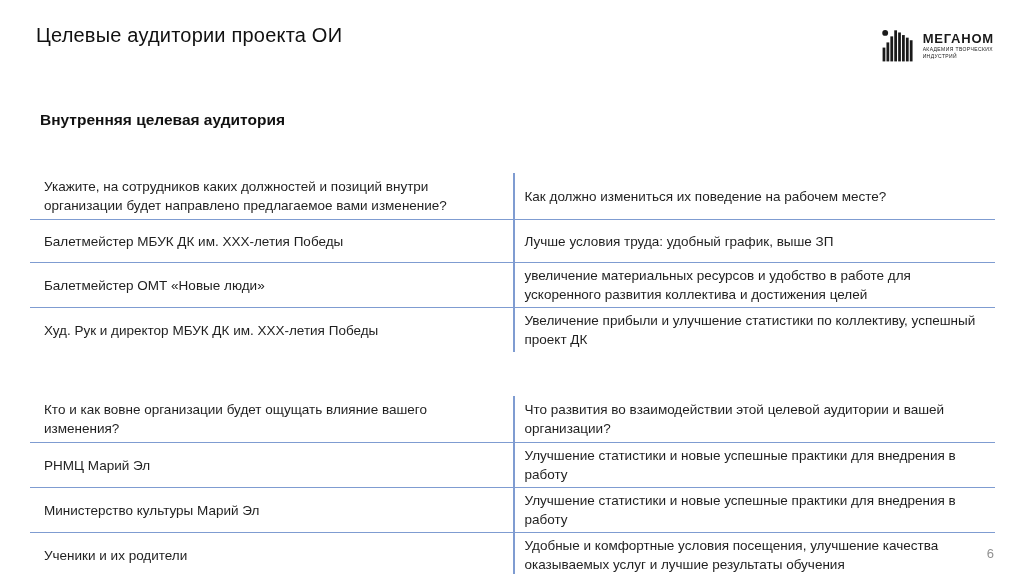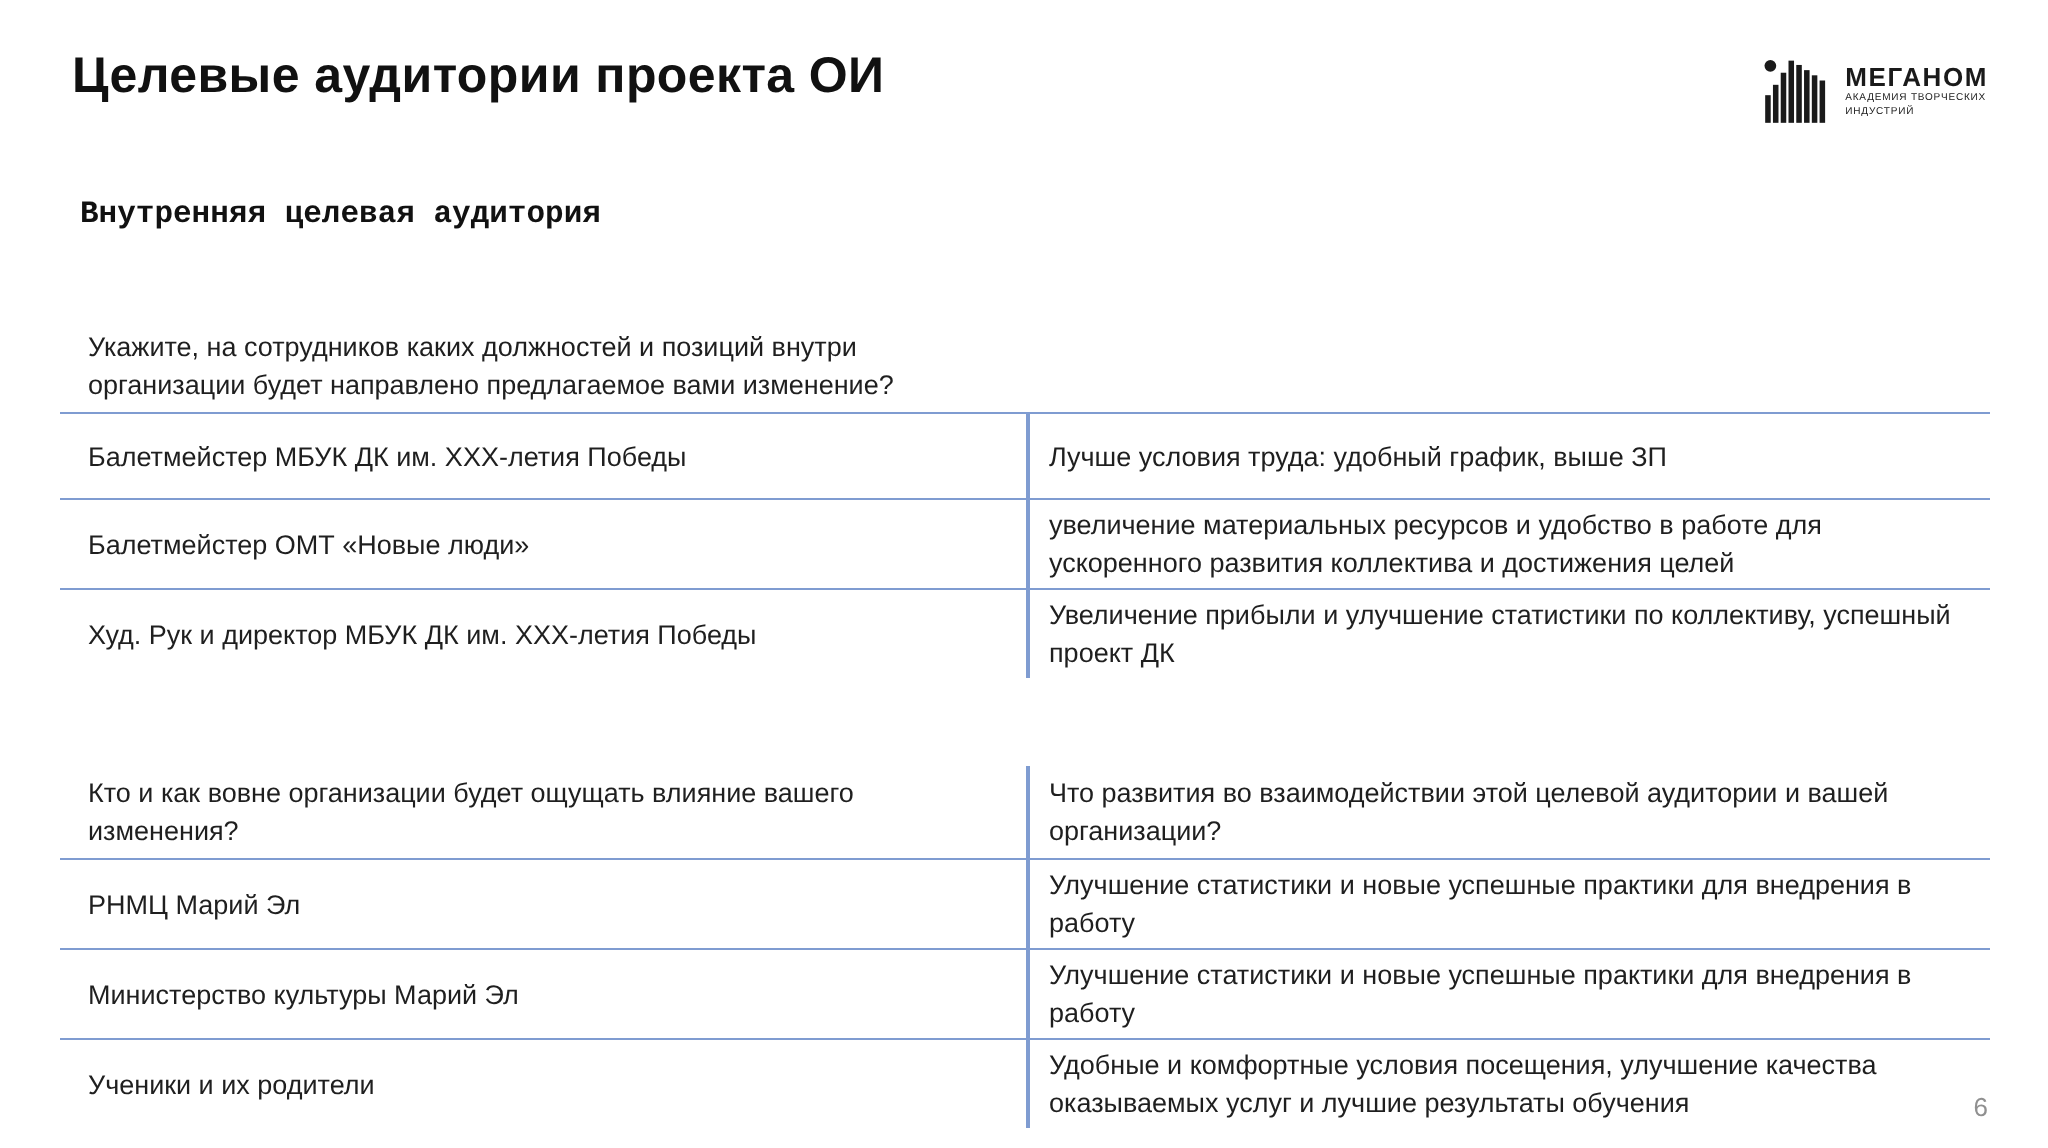--- a/index.html
+++ b/index.html
@@ -14,37 +14,37 @@
     box-sizing: border-box;
   }
   .header {
     display: flex;
     justify-content: space-between;
     align-items: flex-start;
     padding: 24px 30px 0 36px;
   }
   .title {
     margin: 0;
-    font-size: 25px;
-    font-weight: bold;
+    font-size: 20px;
+    font-weight: normal;
     color: #111111;
     letter-spacing: 0.2px;
   }
   .logo { display: flex; align-items: center; gap: 5px; margin-top: 2px; }
   .logo-icon { display: block; }
   .logo-text { display: flex; flex-direction: column; line-height: 1; }
   .logo-name { font-size: 13px; font-weight: bold; color: #1a1a1a; letter-spacing: 0.8px; }
   .logo-sub { font-size: 5px; color: #1a1a1a; letter-spacing: 0.4px; margin-top: 2px; }
   .section-heading {
     margin: 0 0 0 40px;
     font-size: 15.5px;
     font-weight: bold;
     color: #111111;
   }
-  .heading-1 { margin-top: 34px; font-family: Liberation Mono, monospace; }
+  .heading-1 { margin-top: 47px; }
   .heading-2 { margin-top: 37px; }
   .table {
     margin-left: 30px;
     width: 965px;
     margin-top: 8px;
   }
   .table-2 { margin-top: 4px; }
   .trow {
     display: grid;
     grid-template-columns: 1fr 1fr;
@@ -99,20 +99,21 @@
         <span class="logo-sub">ИНДУСТРИЙ</span>
       </div>
     </div>
   </div>
 
   <h2 class="section-heading heading-1">Внутренняя целевая аудитория</h2>
 
   <div class="table table-1">
     <div class="trow thead">
       <div class="cell left">Укажите, на сотрудников каких должностей и позиций внутри организации будет направлено предлагаемое вами изменение?</div>
+      <div class="cell right">Как должно измениться их поведение на рабочем месте?</div>
     </div>
     <div class="trow">
       <div class="cell left">Балетмейстер МБУК ДК им. ХХХ-летия Победы</div>
       <div class="cell right">Лучше условия труда: удобный график, выше ЗП</div>
     </div>
     <div class="trow">
       <div class="cell left">Балетмейстер ОМТ «Новые люди»</div>
       <div class="cell right">увеличение материальных ресурсов и удобство в работе для ускоренного развития коллектива и достижения целей</div>
     </div>
     <div class="trow">

